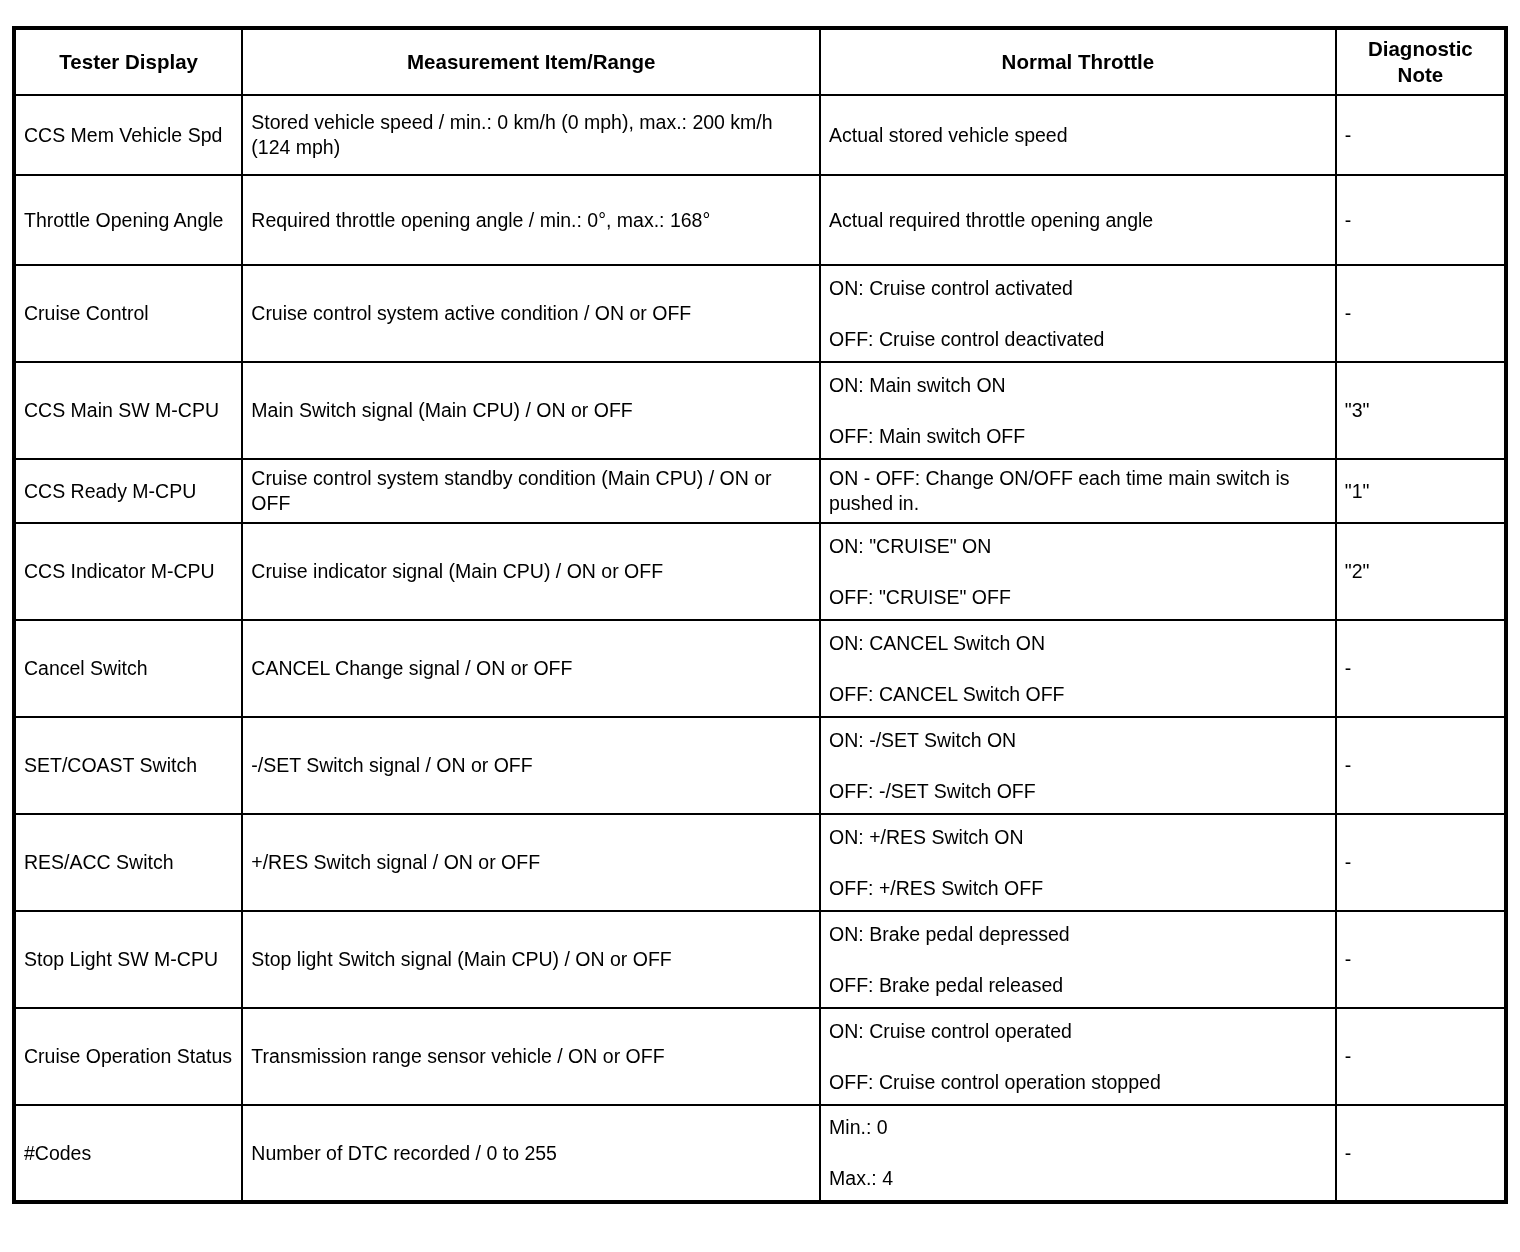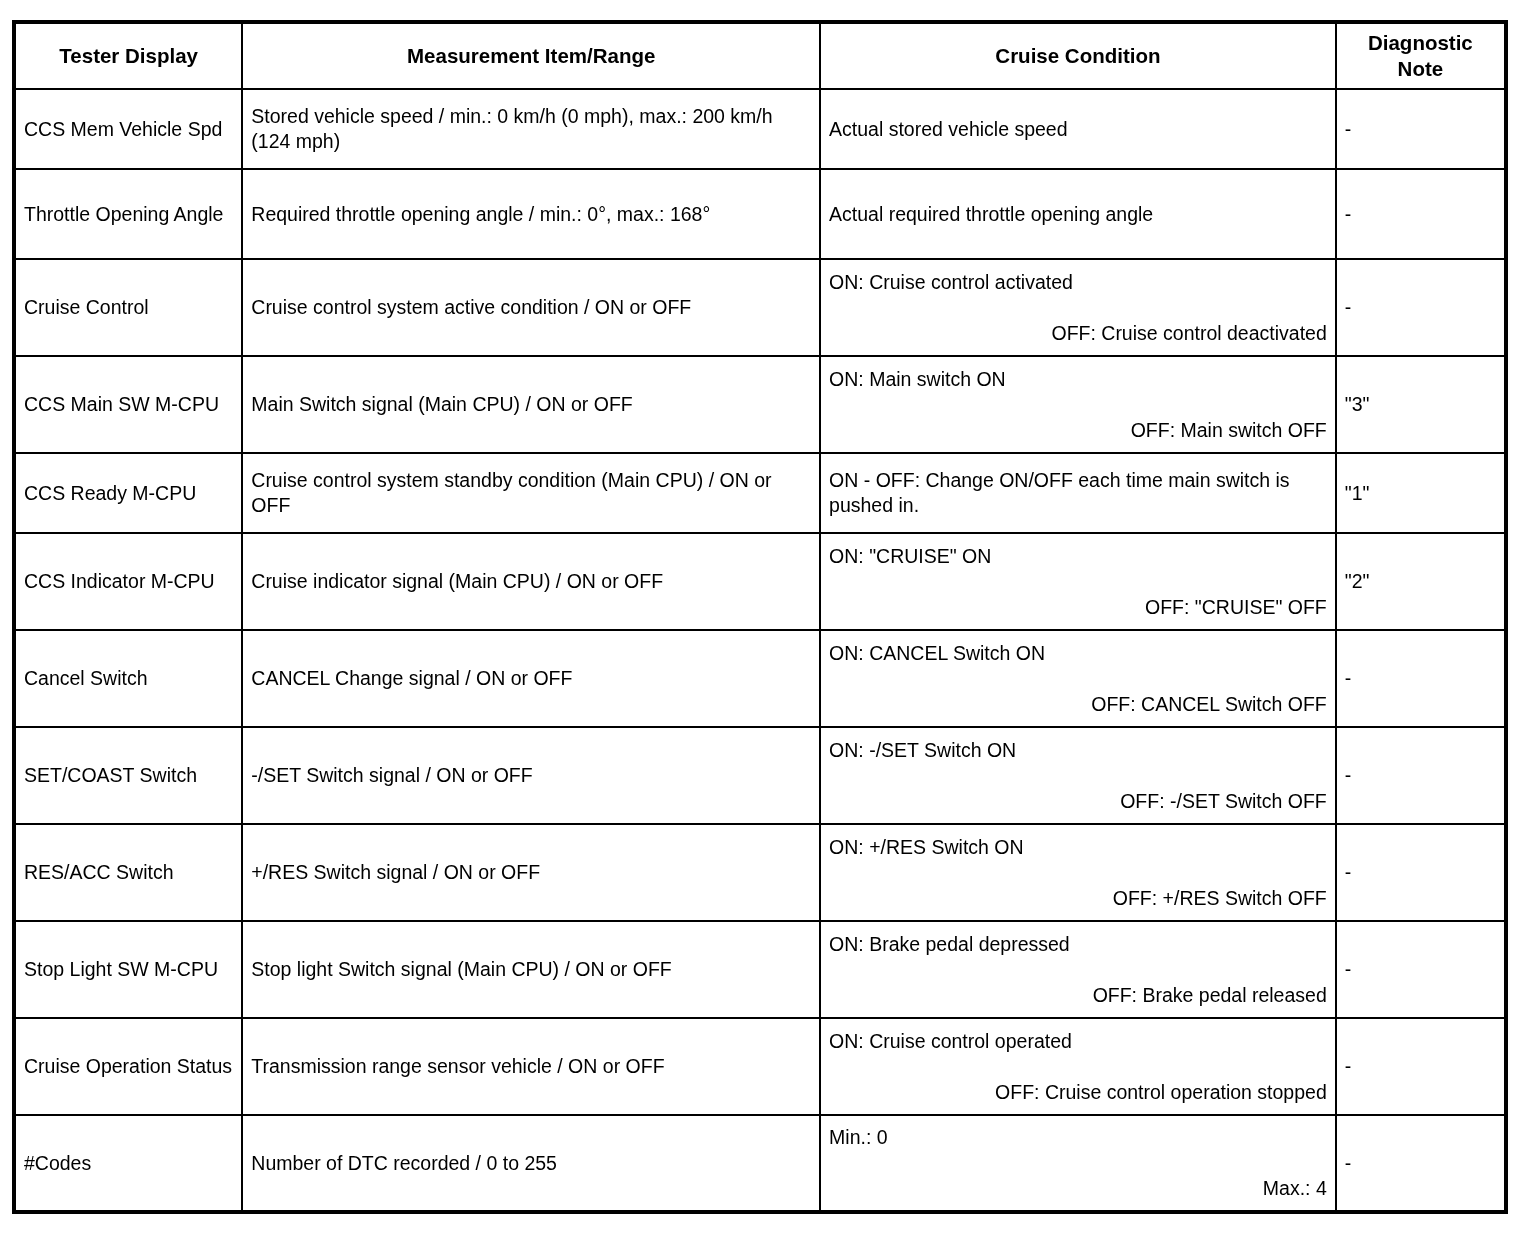--- a/index.html
+++ b/index.html
@@ -8,21 +8,21 @@
     background: #ffffff;
   }
   body {
     width: 1520px;
     height: 1252px;
     box-sizing: border-box;
     font-family: "Liberation Sans", sans-serif;
     color: #000000;
   }
   .page {
-    padding: 20px 12px;
+    padding: 26px 12px;
   }
   table.data-table {
     border-collapse: collapse;
     width: 1496px;
     table-layout: fixed;
     border: 4px solid #000000;
   }
   th, td {
     border: 2px solid #000000;
     padding: 3px 8px;
@@ -38,39 +38,38 @@
     font-size: 20.5px;
     height: 60px;
     padding: 2px 6px;
   }
   col.c1 { width: 228px; }
   col.c2 { width: 577px; }
   col.c3 { width: 515px; }
   col.c4 { width: 170px; }
   .nc-line + .nc-line {
     margin-top: 26px;
-    text-align: right;
   }
 </style>
 </head>
 <body>
 
 <div class="page">
   <table class="data-table">
     <colgroup>
       <col class="c1">
       <col class="c2">
       <col class="c3">
       <col class="c4">
     </colgroup>
     <thead>
       <tr>
         <th>Tester Display</th>
         <th>Measurement Item/Range</th>
-        <th>Cruise Condition</th>
+        <th>Normal Throttle</th>
         <th>Diagnostic Note</th>
       </tr>
     </thead>
     <tbody id="table-body">
         <tr style="height: 80px;">
           <td>CCS Mem Vehicle Spd</td>
           <td>Stored vehicle speed / min.: 0 km/h (0 mph), max.: 200 km/h (124 mph)</td>
           <td>
             <div class="nc-line">Actual stored vehicle speed</div>
           </td>
@@ -95,21 +94,21 @@
         </tr>
         <tr style="height: 97px;">
           <td>CCS Main SW M-CPU</td>
           <td>Main Switch signal (Main CPU) / ON or OFF</td>
           <td>
             <div class="nc-line">ON: Main switch ON</div>
             <div class="nc-line">OFF: Main switch OFF</div>
           </td>
           <td>"3"</td>
         </tr>
-        <tr style="height: 80px;">
+        <tr style="height: 64px;">
           <td>CCS Ready M-CPU</td>
           <td>Cruise control system standby condition (Main CPU) / ON or OFF</td>
           <td>
             <div class="nc-line">ON - OFF: Change ON/OFF each time main switch is pushed in.</div>
           </td>
           <td>"1"</td>
         </tr>
         <tr style="height: 97px;">
           <td>CCS Indicator M-CPU</td>
           <td>Cruise indicator signal (Main CPU) / ON or OFF</td>

